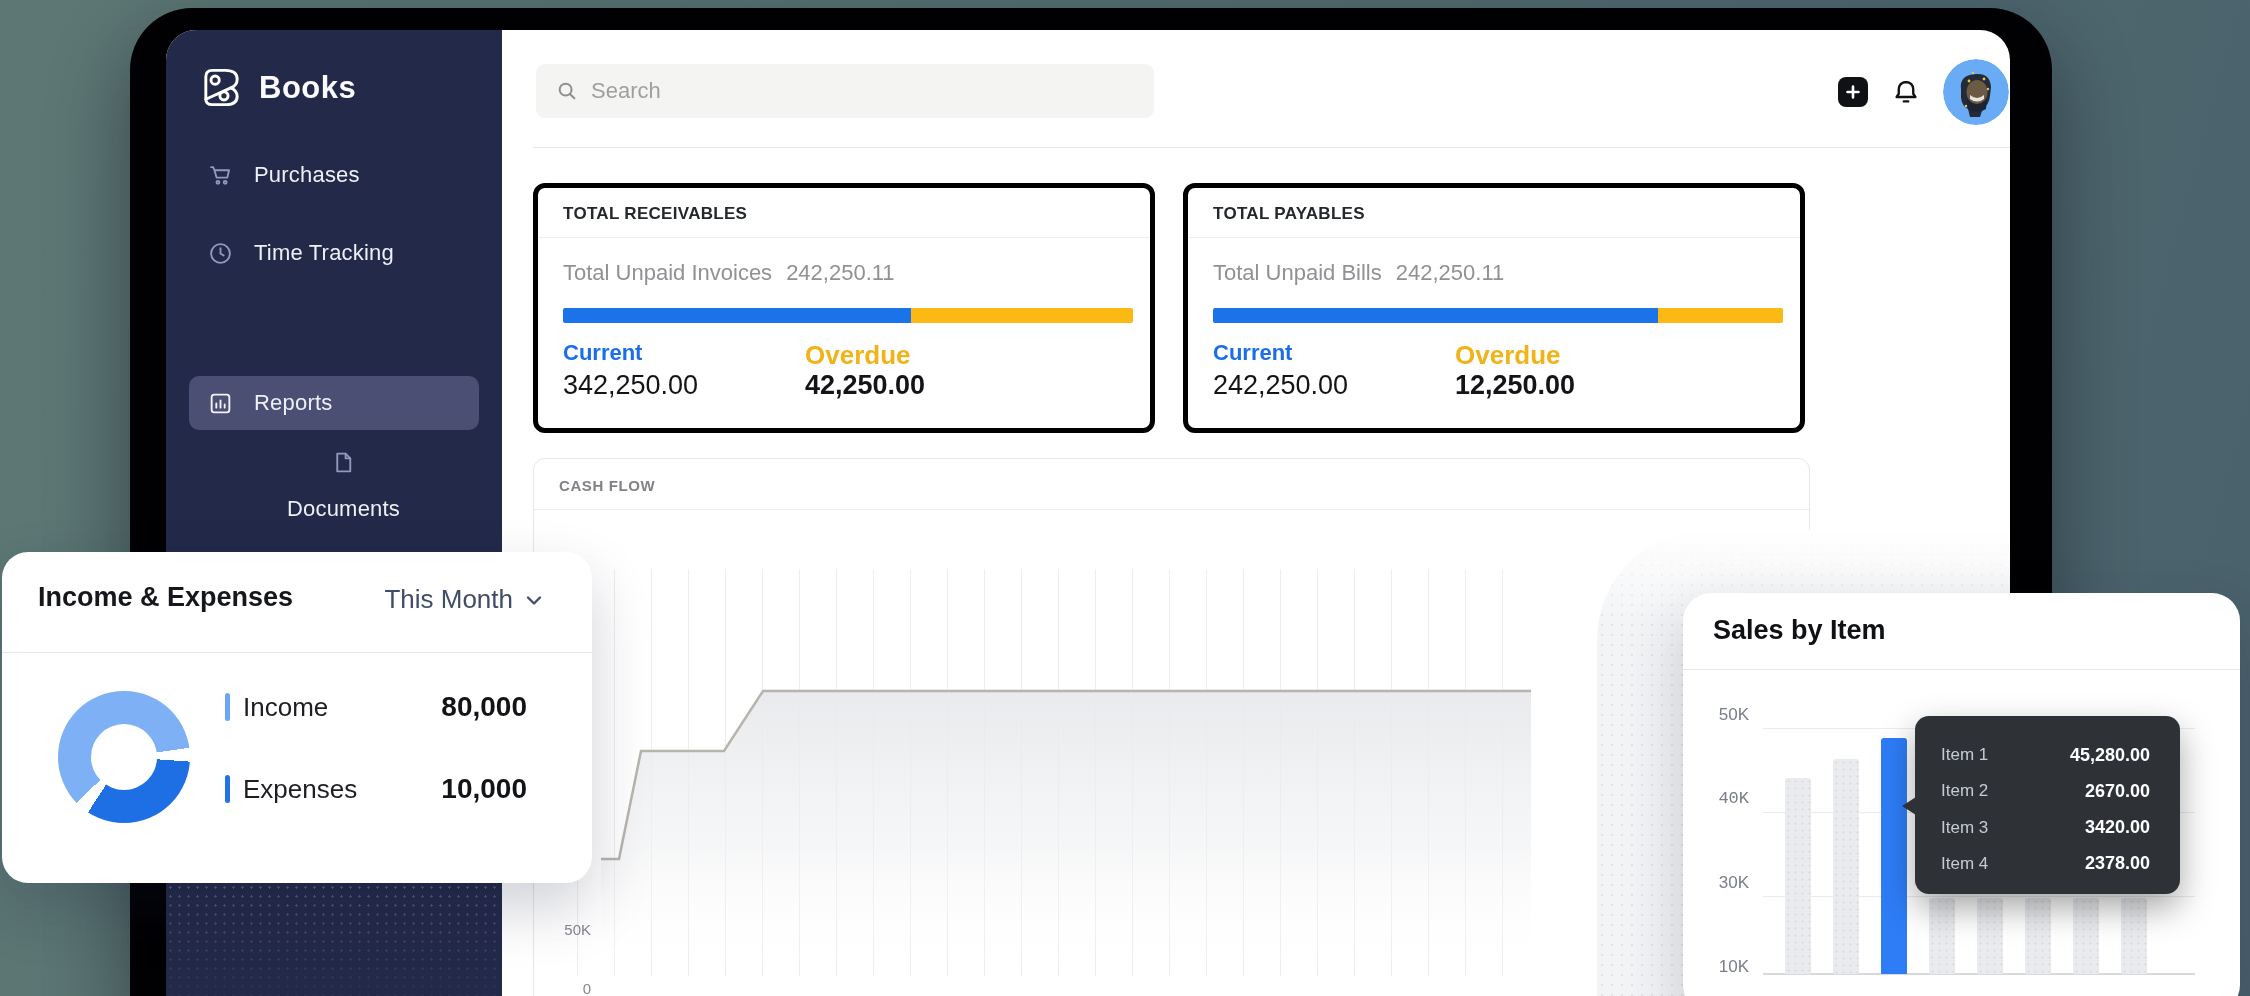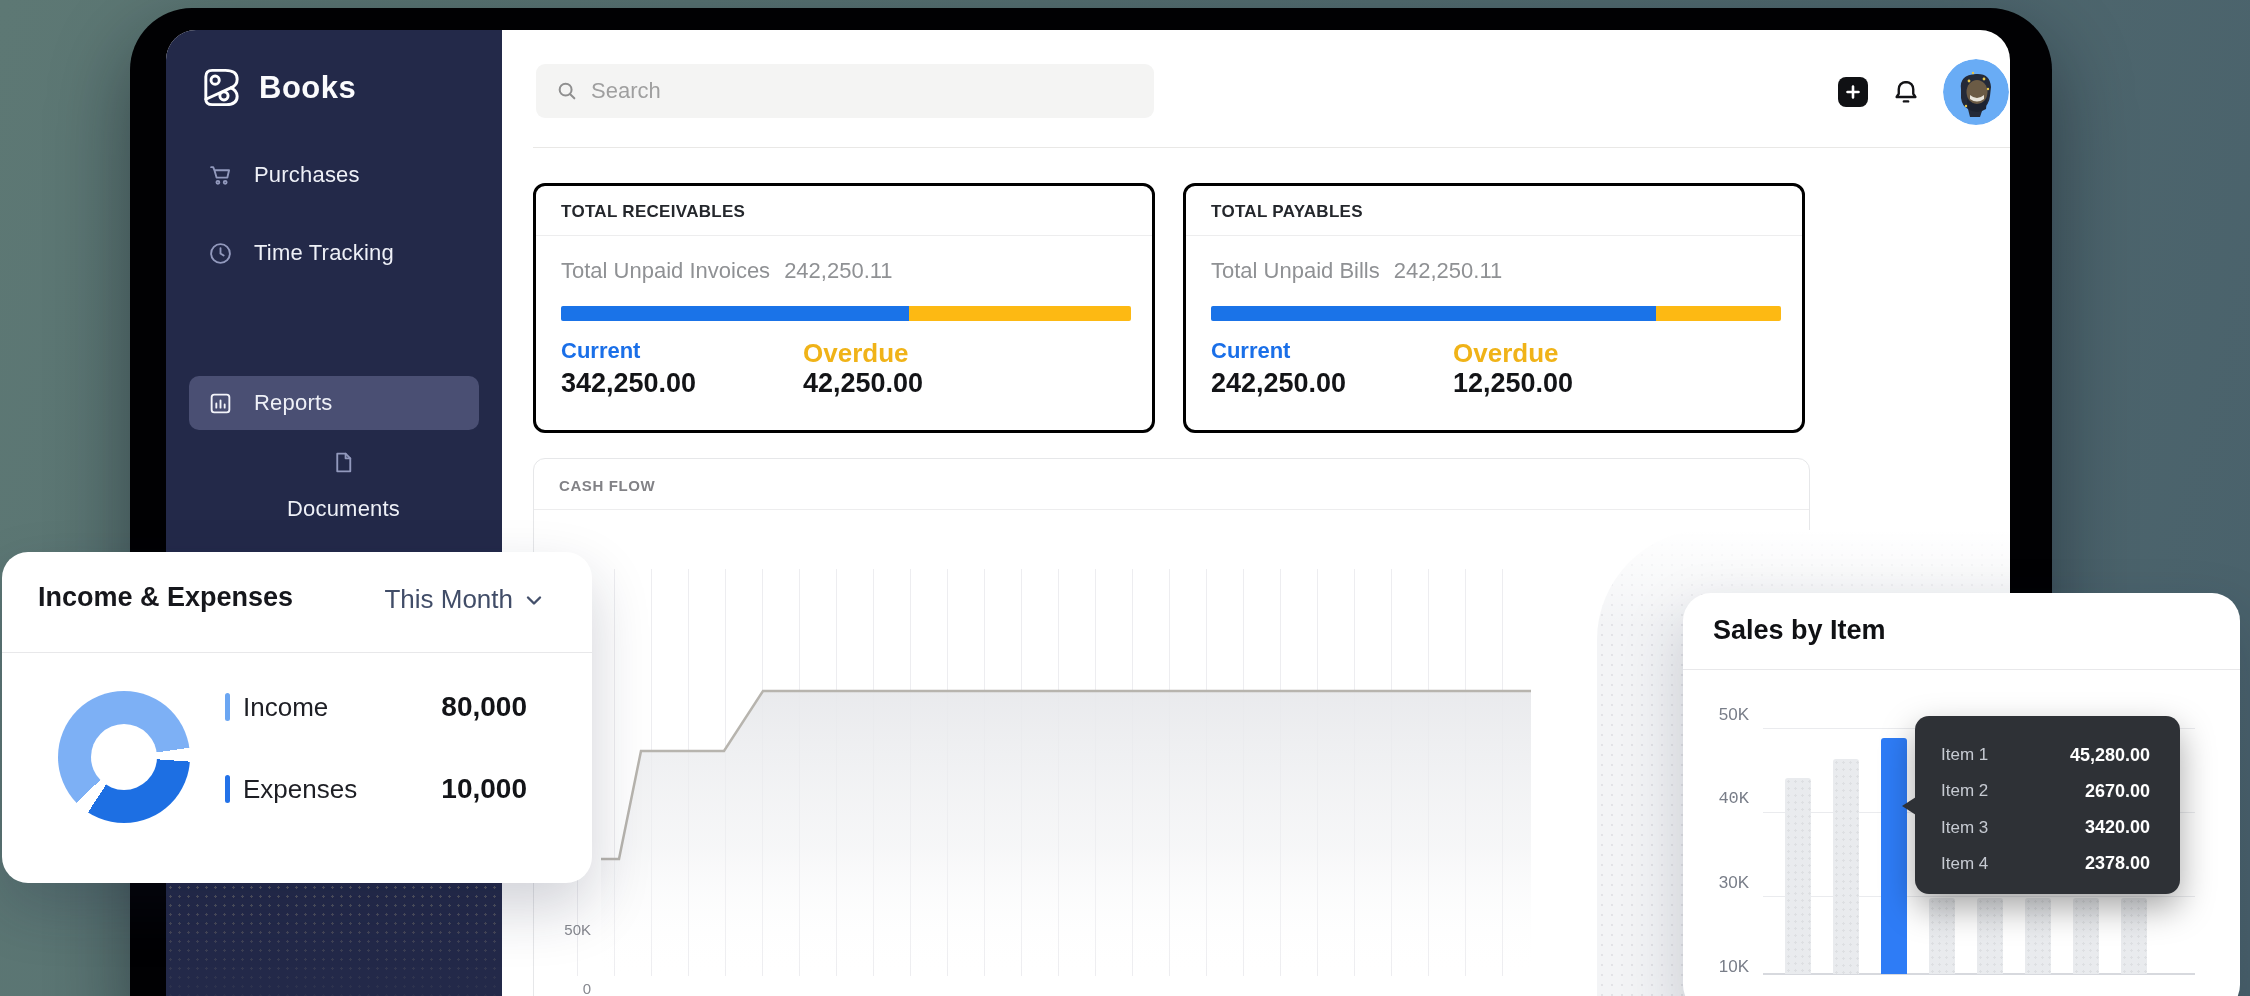--- a/index.html
+++ b/index.html
@@ -53,32 +53,32 @@
   }
   .search-box input::placeholder { color:#9f9f9f; }
   .plus-btn { left:1672px; top:47px; width:30px; height:30px; background:#101114; border-radius:8px;
     display:flex; align-items:center; justify-content:center; cursor:pointer; }
   .bell-btn { left:1723px; top:45px; width:34px; height:34px; display:flex; align-items:center; justify-content:center; cursor:pointer; color:#131316; }
   .avatar { left:1777px; top:29px; width:66px; height:66px; border-radius:50%; overflow:hidden; cursor:pointer; }
   .topbar-divider { left:367px; top:117px; width:1477px; height:1px; background:#e9e8e6; }
 
   
   .sum-card { top:153px; width:622px; height:250px; background:#fff;
-    border:3px solid #000000; border-radius:12px; }
+    border:5px solid #000000; border-radius:12px; }
   .sum-card .card-head { position:absolute; left:25px; top:16px; font-size:17px; font-weight:700;
     color:#24272c; letter-spacing:.3px; }
   .sum-card .head-line { position:absolute; left:0; top:49px; width:100%; height:1px; background:#ededee; }
   .sum-row { position:absolute; left:25px; top:72px; font-size:22px; color:#8f9194; display:flex; gap:14px; }
   .split-bar { position:absolute; left:25px; top:120px; width:570px; height:15px; border-radius:2px;
     overflow:hidden; display:flex; }
   .split-bar .cur { background:#1a73e8; height:100%; }
   .split-bar .ovd { background:#fdb913; height:100%; flex:1; }
   .lbl-current { position:absolute; left:25px; top:152px; font-size:22px; font-weight:700; color:#1a6fe8; }
   .lbl-overdue { position:absolute; left:267px; top:152px; font-size:26px; font-weight:700; color:#f0b318; }
-  .val-current { position:absolute; left:25px; top:182px; font-size:27px; font-weight:700; color:#131417; }
+  .val-current { position:absolute; left:25px; top:182px; font-size:27px; font-weight:400; color:#131417; }
   .val-overdue { position:absolute; left:267px; top:182px; font-size:27px; font-weight:700; color:#131417; }
 
   
   .cashflow-card { left:367px; top:428px; width:1277px; height:562px; background:#fff;
     border:1px solid #e6e7e9; border-radius:12px; overflow:hidden; }
   .cashflow-title { position:absolute; left:25px; top:18px; font-size:15px; font-weight:600;
     color:#828286; letter-spacing:.6px; }
   .cashflow-line { position:absolute; left:0; top:50px; width:100%; height:1px; background:#ededee; }
   .cf-grid { position:absolute; left:43px; top:110px; width:955px; height:407px;
     background-image:repeating-linear-gradient(90deg,#ededf0 0 1px, transparent 1px 37px); }

